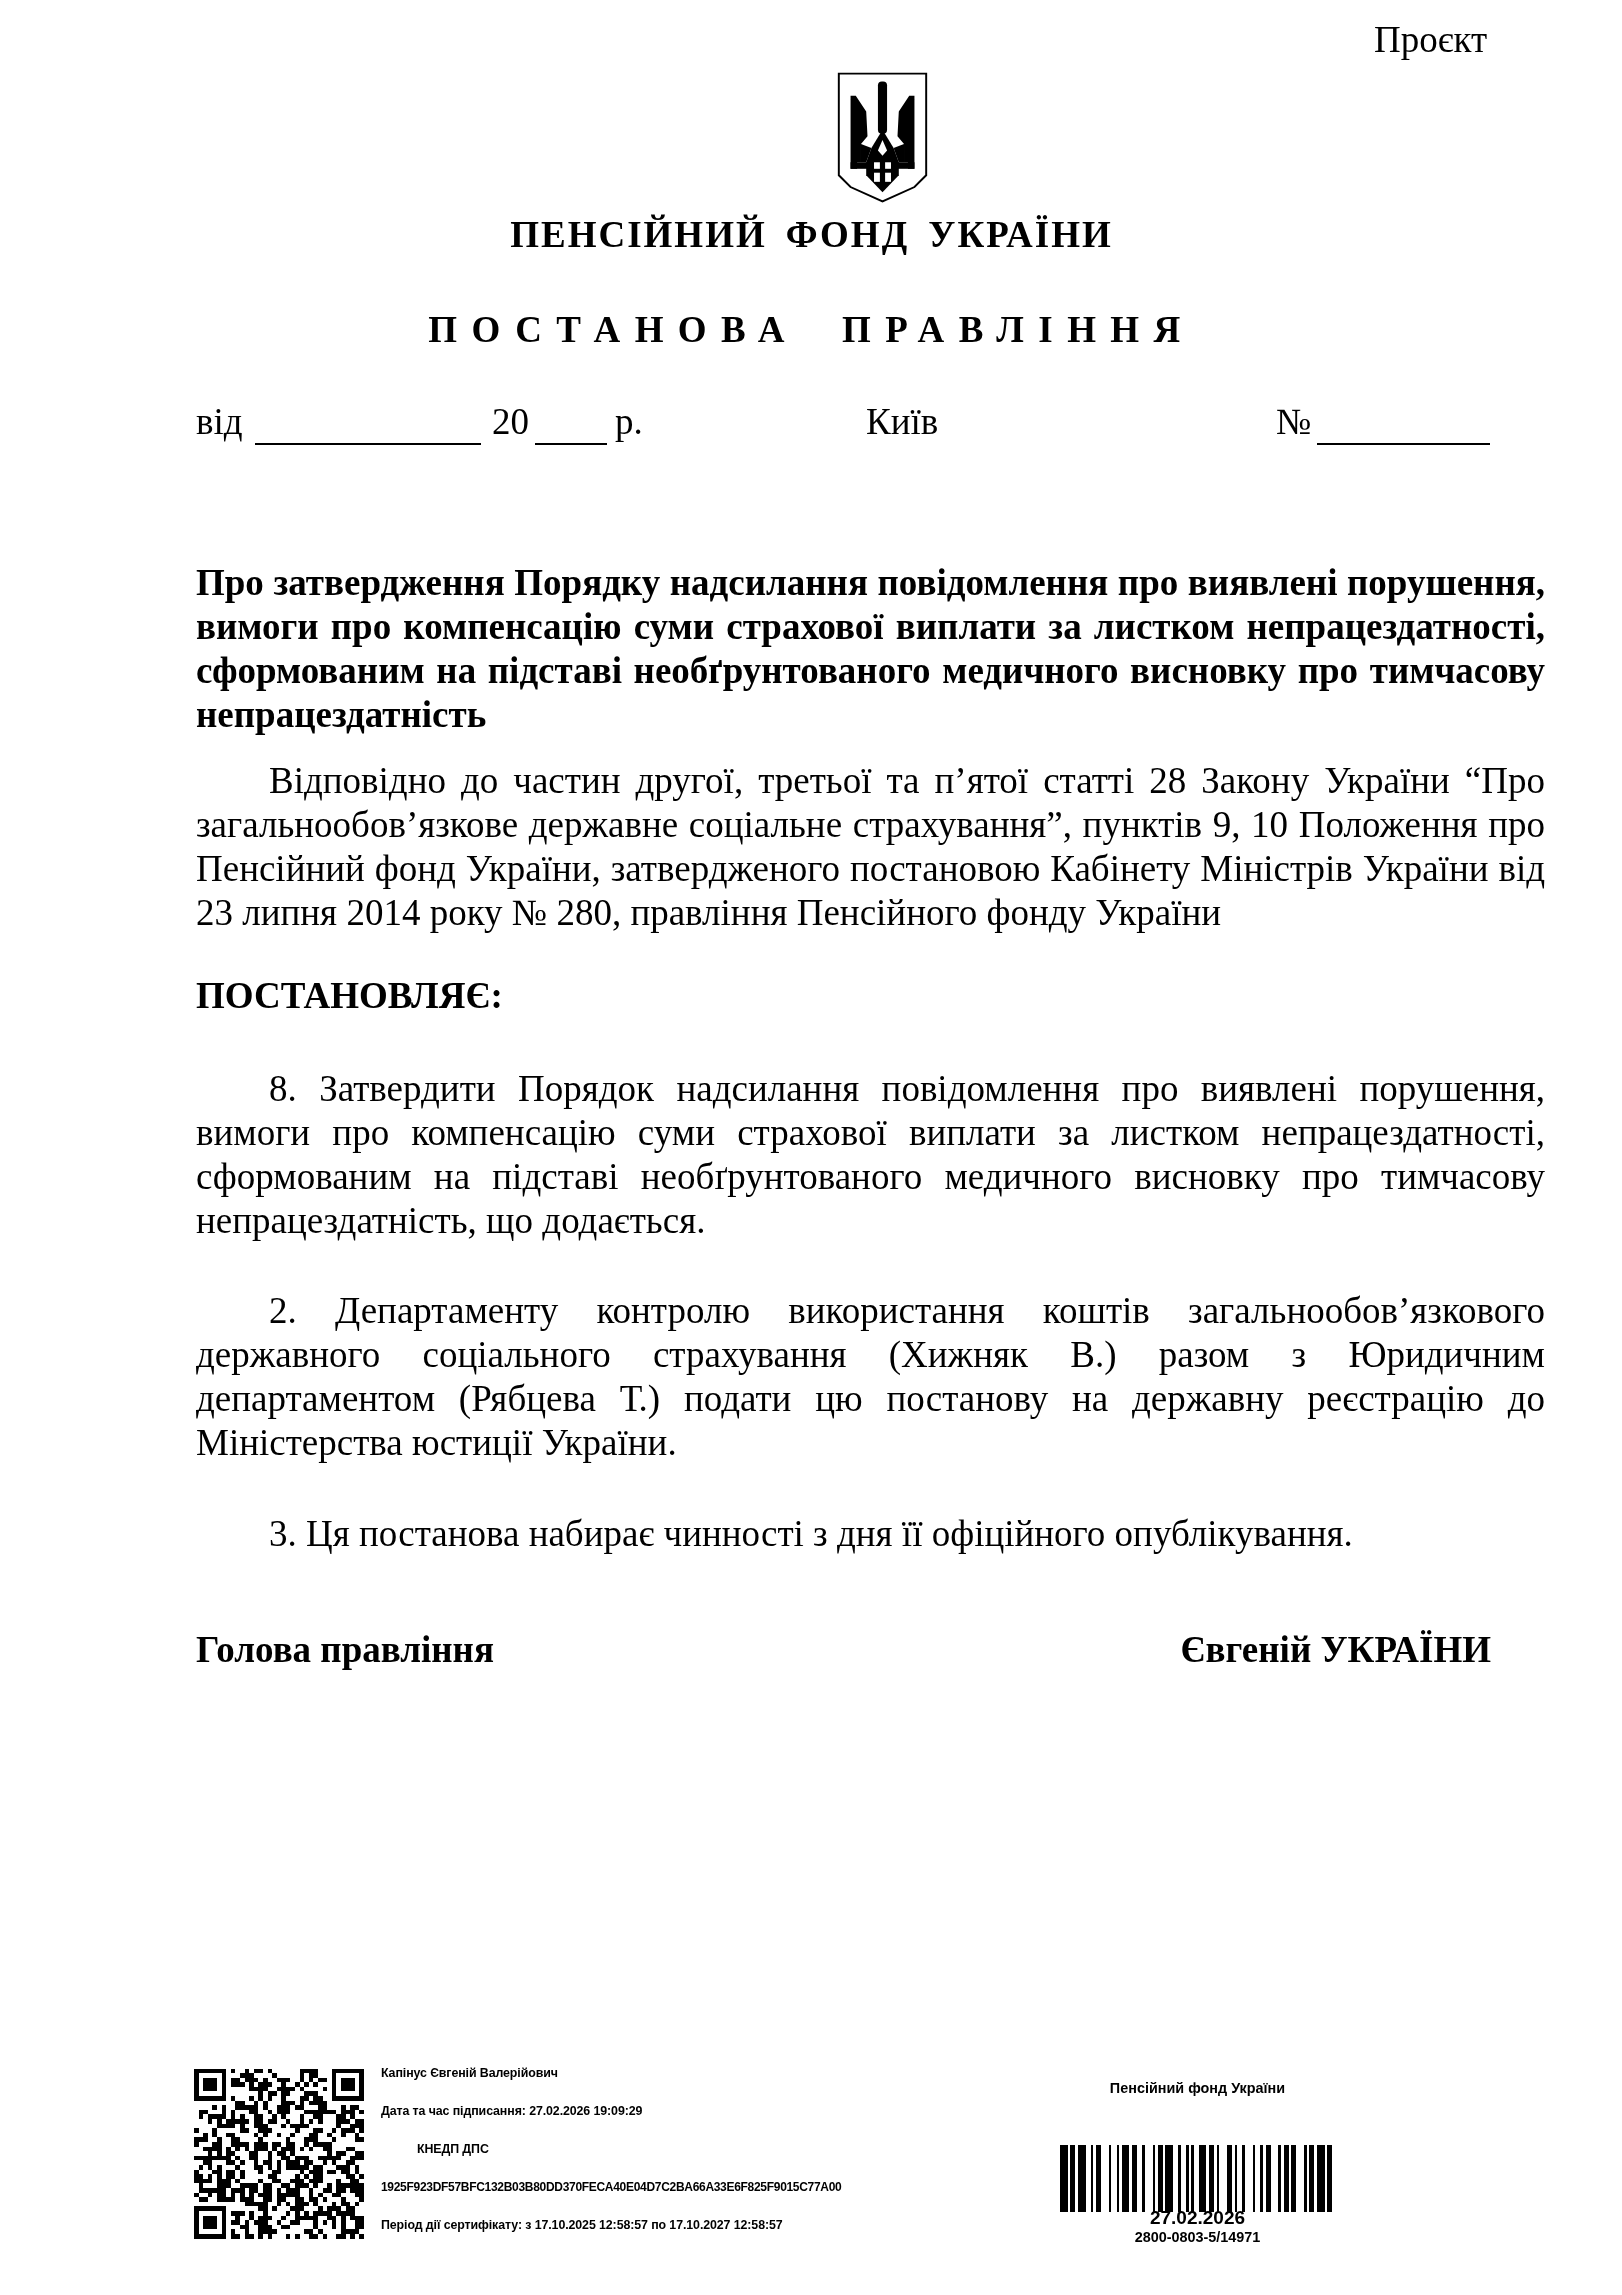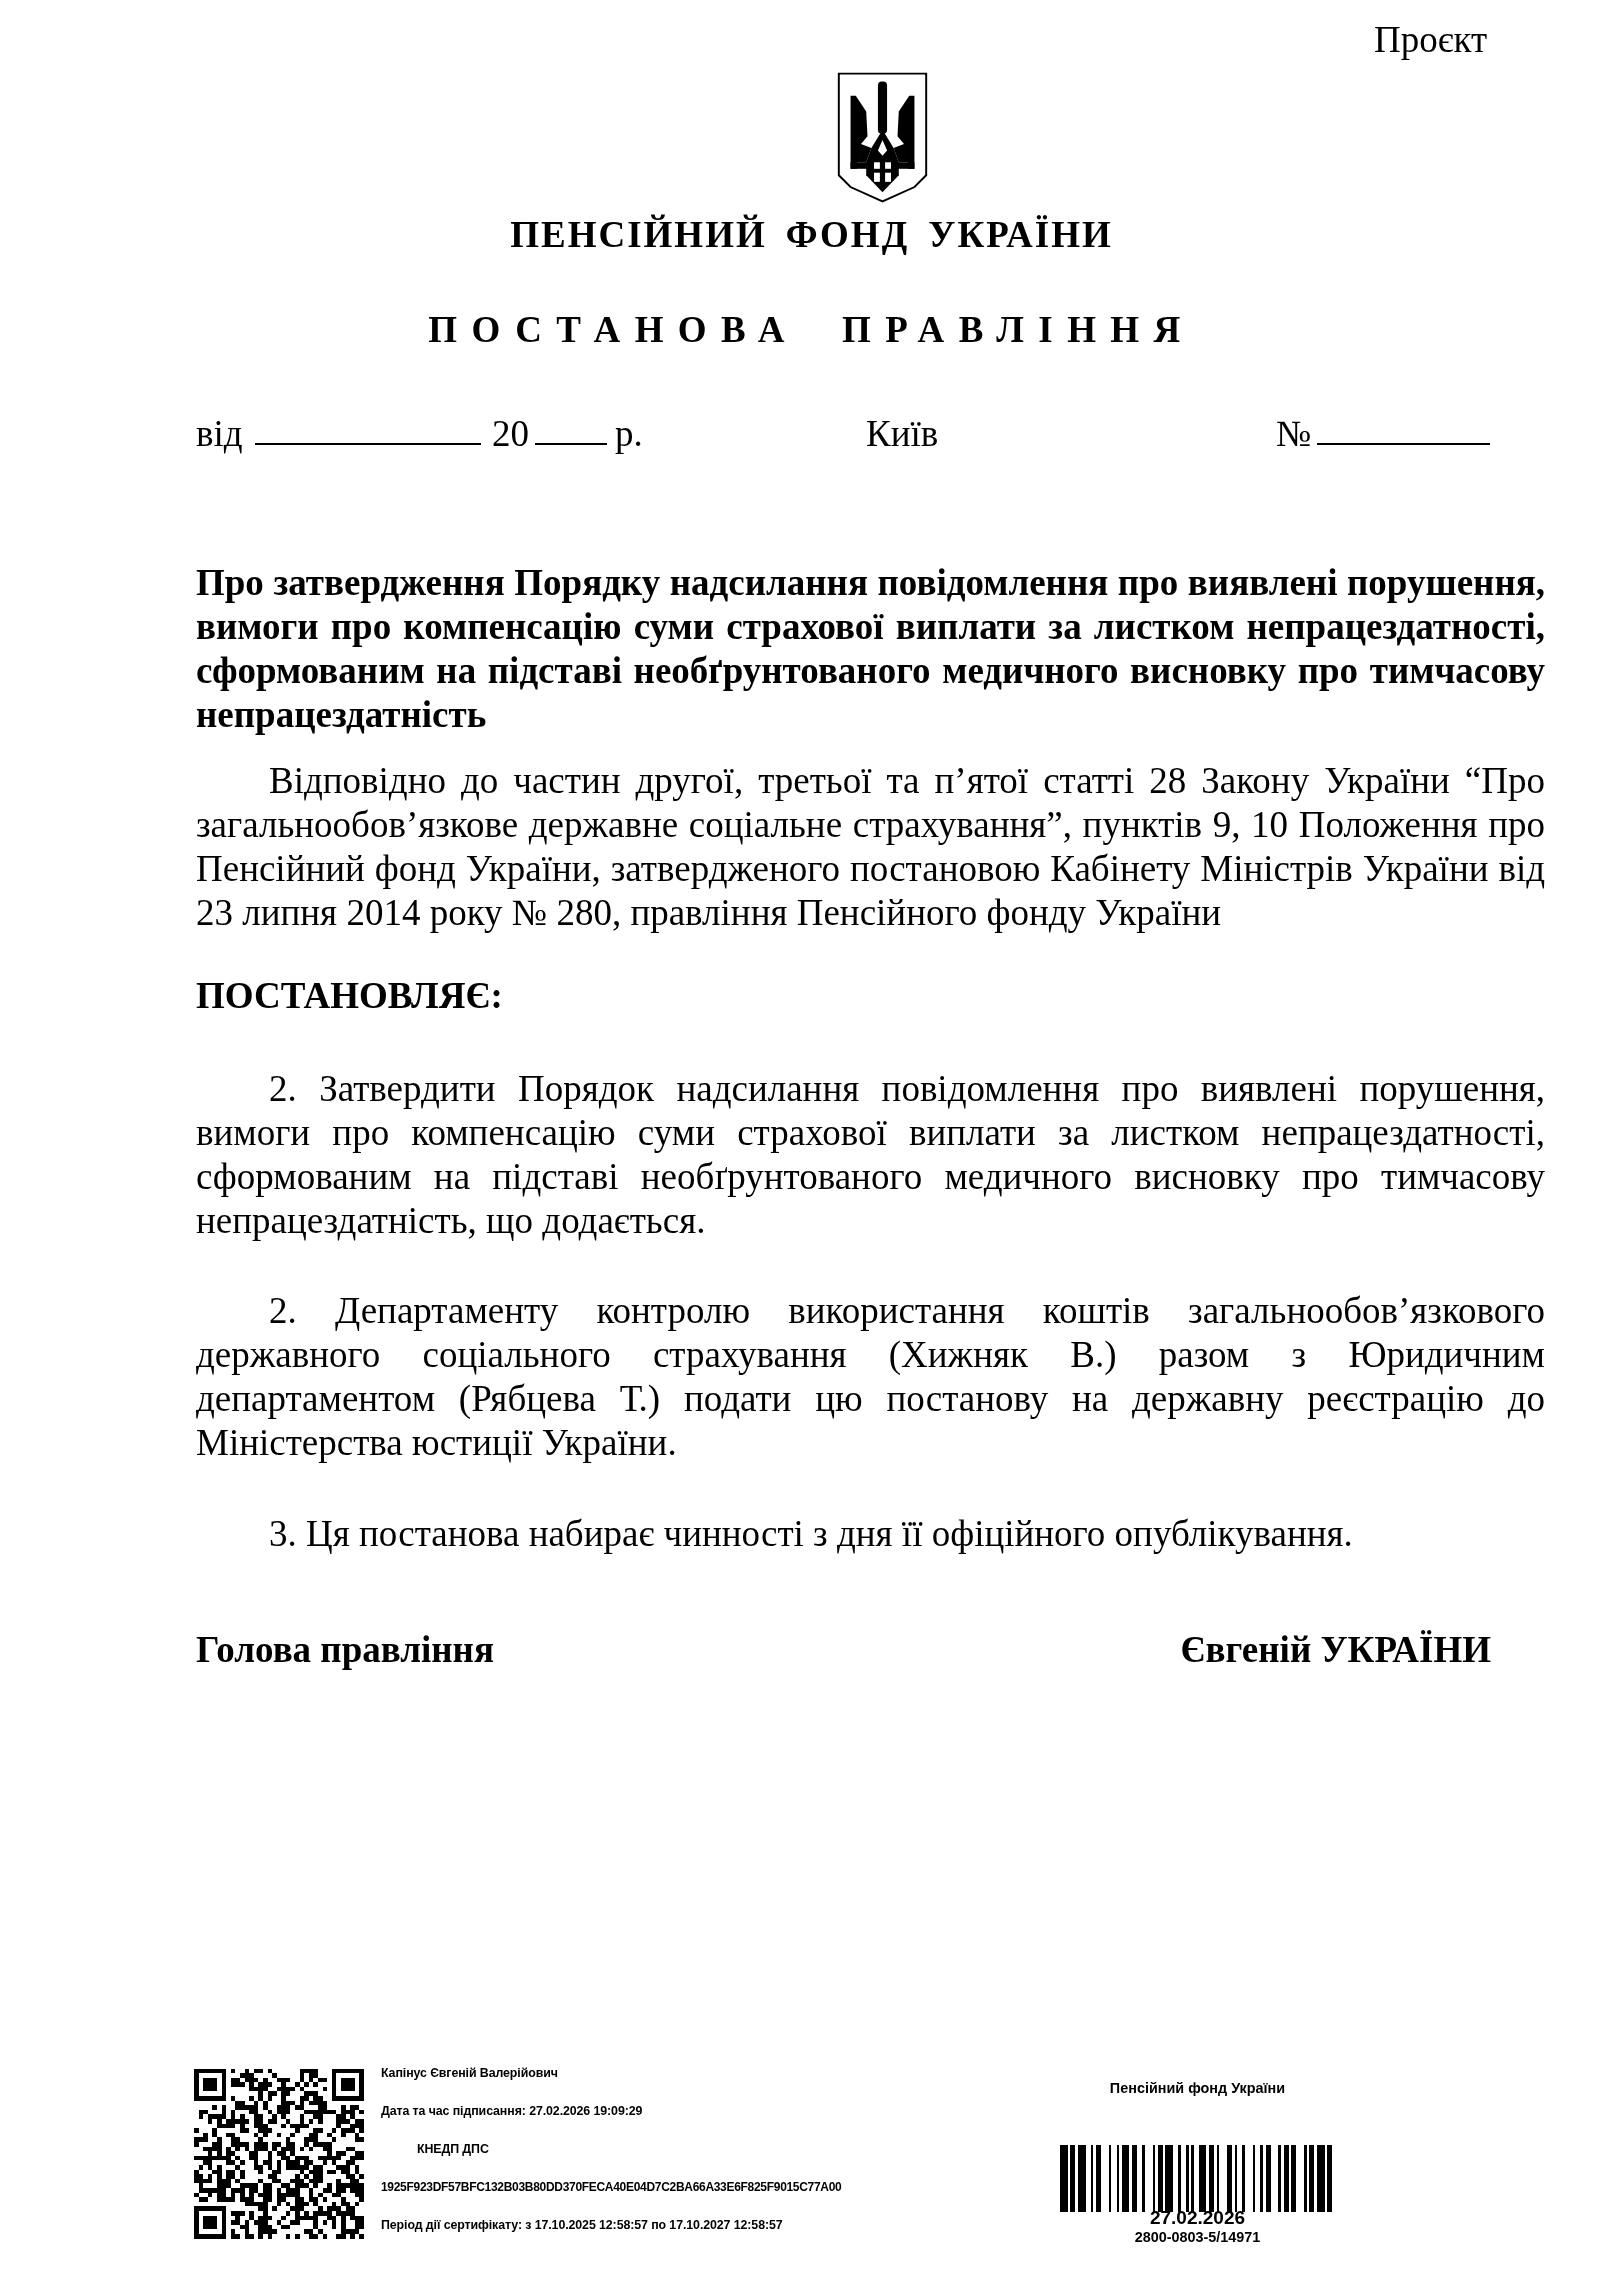--- a/index.html
+++ b/index.html
@@ -11,21 +11,21 @@
   .serif { font-family: "Liberation Serif", "DejaVu Serif", serif; }
   .sans { font-family: "Liberation Sans", "DejaVu Sans", sans-serif; }
 
   #project-label { left: 1374px; top: 18.3px; width: 183px; text-align: left; font-size: 37px; }
 
   #coat-of-arms { left: 836px; top: 71px; width: 93px; height: 133px; }
 
   #org-title { left: 0; width: 1623px; top: 213px; text-align: center; font-size: 37px; font-weight: bold; letter-spacing: 2px; word-spacing: 7.9px; }
   #doc-type { left: 0; width: 1623px; top: 308px; text-align: center; font-size: 37px; font-weight: bold; letter-spacing: 14.4px; word-spacing: 19.6px; }
 
-  .meta-line { top: 400px; font-size: 37px; margin-top: 12px; }
+  .meta-line { top: 400px; font-size: 37px; }
   #date-prefix { left: 196px; }
   #date-blank { left: 255px; top: 400px; width: 226px; height: 43px; border-bottom: 2px solid #000; }
   #year-prefix { left: 492px; }
   #year-blank { left: 535px; top: 400px; width: 72px; height: 43px; border-bottom: 2px solid #000; }
   #year-suffix { left: 615px; }
   #city { left: 866px; }
   #number-sign { left: 1276px; }
   #number-blank { left: 1317px; top: 400px; width: 173px; height: 43px; border-bottom: 2px solid #000; }
 
   .block { left: 196px; width: 1349px; font-size: 37px; line-height: 44px; text-align: justify; }
@@ -84,21 +84,21 @@
 <div class="abs serif meta-line" id="year-prefix">20</div>
 <div class="abs" id="year-blank"></div>
 <div class="abs serif meta-line" id="year-suffix">р.</div>
 <div class="abs serif meta-line" id="city">Київ</div>
 <div class="abs serif meta-line" id="number-sign">№</div>
 <div class="abs" id="number-blank"></div>
 
 <div class="abs serif block" id="subject">Про затвердження Порядку надсилання повідомлення про виявлені порушення, вимоги про компенсацію суми страхової виплати за листком непрацездатності, сформованим на підставі необґрунтованого медичного висновку про тимчасову непрацездатність</div>
 <div class="abs serif block" id="preamble">Відповідно до частин другої, третьої та п’ятої статті 28 Закону України “Про загальнообов’язкове державне соціальне страхування”, пунктів 9, 10 Положення про Пенсійний фонд України, затвердженого постановою Кабінету Міністрів України від 23 липня 2014 року № 280, правління Пенсійного фонду України</div>
 <div class="abs serif block" id="decree-heading">ПОСТАНОВЛЯЄ:</div>
-<div class="abs serif block" id="item-1">2. Затвердити Порядок надсилання повідомлення про виявлені порушення, вимоги про компенсацію суми страхової виплати за листком непрацездатності, сформованим на підставі необґрунтованого медичного висновку про тимчасову непрацездатність, що додається.</div>
+<div class="abs serif block" id="item-1">8. Затвердити Порядок надсилання повідомлення про виявлені порушення, вимоги про компенсацію суми страхової виплати за листком непрацездатності, сформованим на підставі необґрунтованого медичного висновку про тимчасову непрацездатність, що додається.</div>
 <div class="abs serif block" id="item-2">2. Департаменту контролю використання коштів загальнообов’язкового державного соціального страхування (Хижняк В.) разом з Юридичним департаментом (Рябцева Т.) подати цю постанову на державну реєстрацію до Міністерства юстиції України.</div>
 <div class="abs serif block" id="item-3">3. Ця постанова набирає чинності з дня її офіційного опублікування.</div>
 
 <div class="abs serif" id="signer-position">Голова правління</div>
 <div class="abs serif" id="signer-name">Євгеній УКРАЇНИ</div>
 
 <svg class="abs" id="qr-code" viewBox="0 0 37 37" shape-rendering="crispEdges">
     <path d="M8 0h1v1h-1zM11 0h1v1h-1zM13 0h1v1h-1zM14 0h1v1h-1zM16 0h1v1h-1zM23 0h1v1h-1zM24 0h1v1h-1zM25 0h1v1h-1zM26 0h1v1h-1zM10 1h1v1h-1zM11 1h1v1h-1zM12 1h1v1h-1zM17 1h1v1h-1zM23 1h1v1h-1zM25 1h1v1h-1zM26 1h1v1h-1zM8 2h1v1h-1zM9 2h1v1h-1zM11 2h1v1h-1zM12 2h1v1h-1zM13 2h1v1h-1zM15 2h1v1h-1zM18 2h1v1h-1zM19 2h1v1h-1zM20 2h1v1h-1zM23 2h1v1h-1zM25 2h1v1h-1zM27 2h1v1h-1zM28 2h1v1h-1zM8 3h1v1h-1zM9 3h1v1h-1zM10 3h1v1h-1zM12 3h1v1h-1zM14 3h1v1h-1zM15 3h1v1h-1zM16 3h1v1h-1zM19 3h1v1h-1zM22 3h1v1h-1zM24 3h1v1h-1zM26 3h1v1h-1zM12 4h1v1h-1zM13 4h1v1h-1zM14 4h1v1h-1zM15 4h1v1h-1zM18 4h1v1h-1zM19 4h1v1h-1zM20 4h1v1h-1zM21 4h1v1h-1zM23 4h1v1h-1zM28 4h1v1h-1zM14 5h1v1h-1zM16 5h1v1h-1zM17 5h1v1h-1zM19 5h1v1h-1zM20 5h1v1h-1zM24 5h1v1h-1zM25 5h1v1h-1zM26 5h1v1h-1zM8 6h1v1h-1zM12 6h1v1h-1zM14 6h1v1h-1zM16 6h1v1h-1zM19 6h1v1h-1zM23 6h1v1h-1zM24 6h1v1h-1zM26 6h1v1h-1zM27 6h1v1h-1zM9 7h1v1h-1zM10 7h1v1h-1zM13 7h1v1h-1zM15 7h1v1h-1zM19 7h1v1h-1zM20 7h1v1h-1zM21 7h1v1h-1zM23 7h1v1h-1zM25 7h1v1h-1zM26 7h1v1h-1zM27 7h1v1h-1zM28 7h1v1h-1zM4 8h1v1h-1zM6 8h1v1h-1zM9 8h1v1h-1zM10 8h1v1h-1zM11 8h1v1h-1zM12 8h1v1h-1zM13 8h1v1h-1zM15 8h1v1h-1zM18 8h1v1h-1zM19 8h1v1h-1zM20 8h1v1h-1zM22 8h1v1h-1zM23 8h1v1h-1zM27 8h1v1h-1zM28 8h1v1h-1zM32 8h1v1h-1zM34 8h1v1h-1zM35 8h1v1h-1zM1 9h1v1h-1zM2 9h1v1h-1zM6 9h1v1h-1zM8 9h1v1h-1zM12 9h1v1h-1zM13 9h1v1h-1zM16 9h1v1h-1zM18 9h1v1h-1zM19 9h1v1h-1zM20 9h1v1h-1zM24 9h1v1h-1zM25 9h1v1h-1zM26 9h1v1h-1zM27 9h1v1h-1zM28 9h1v1h-1zM29 9h1v1h-1zM30 9h1v1h-1zM32 9h1v1h-1zM33 9h1v1h-1zM34 9h1v1h-1zM36 9h1v1h-1zM1 10h1v1h-1zM3 10h1v1h-1zM4 10h1v1h-1zM5 10h1v1h-1zM6 10h1v1h-1zM8 10h1v1h-1zM10 10h1v1h-1zM13 10h1v1h-1zM14 10h1v1h-1zM17 10h1v1h-1zM19 10h1v1h-1zM23 10h1v1h-1zM26 10h1v1h-1zM27 10h1v1h-1zM31 10h1v1h-1zM32 10h1v1h-1zM34 10h1v1h-1zM3 11h1v1h-1zM5 11h1v1h-1zM7 11h1v1h-1zM8 11h1v1h-1zM9 11h1v1h-1zM10 11h1v1h-1zM11 11h1v1h-1zM13 11h1v1h-1zM14 11h1v1h-1zM16 11h1v1h-1zM17 11h1v1h-1zM20 11h1v1h-1zM23 11h1v1h-1zM25 11h1v1h-1zM27 11h1v1h-1zM31 11h1v1h-1zM32 11h1v1h-1zM33 11h1v1h-1zM35 11h1v1h-1zM36 11h1v1h-1zM5 12h1v1h-1zM6 12h1v1h-1zM7 12h1v1h-1zM8 12h1v1h-1zM10 12h1v1h-1zM13 12h1v1h-1zM14 12h1v1h-1zM15 12h1v1h-1zM19 12h1v1h-1zM21 12h1v1h-1zM22 12h1v1h-1zM23 12h1v1h-1zM24 12h1v1h-1zM31 12h1v1h-1zM34 12h1v1h-1zM35 12h1v1h-1zM36 12h1v1h-1zM0 13h1v1h-1zM4 13h1v1h-1zM10 13h1v1h-1zM11 13h1v1h-1zM14 13h1v1h-1zM15 13h1v1h-1zM16 13h1v1h-1zM22 13h1v1h-1zM26 13h1v1h-1zM27 13h1v1h-1zM30 13h1v1h-1zM32 13h1v1h-1zM33 13h1v1h-1zM34 13h1v1h-1zM36 13h1v1h-1zM2 14h1v1h-1zM4 14h1v1h-1zM7 14h1v1h-1zM8 14h1v1h-1zM13 14h1v1h-1zM15 14h1v1h-1zM18 14h1v1h-1zM21 14h1v1h-1zM25 14h1v1h-1zM26 14h1v1h-1zM29 14h1v1h-1zM32 14h1v1h-1zM35 14h1v1h-1zM0 15h1v1h-1zM1 15h1v1h-1zM2 15h1v1h-1zM5 15h1v1h-1zM8 15h1v1h-1zM9 15h1v1h-1zM14 15h1v1h-1zM20 15h1v1h-1zM24 15h1v1h-1zM25 15h1v1h-1zM26 15h1v1h-1zM30 15h1v1h-1zM35 15h1v1h-1zM36 15h1v1h-1zM0 16h1v1h-1zM4 16h1v1h-1zM5 16h1v1h-1zM8 16h1v1h-1zM9 16h1v1h-1zM10 16h1v1h-1zM11 16h1v1h-1zM13 16h1v1h-1zM14 16h1v1h-1zM15 16h1v1h-1zM17 16h1v1h-1zM18 16h1v1h-1zM20 16h1v1h-1zM21 16h1v1h-1zM24 16h1v1h-1zM26 16h1v1h-1zM27 16h1v1h-1zM28 16h1v1h-1zM29 16h1v1h-1zM2 17h1v1h-1zM3 17h1v1h-1zM4 17h1v1h-1zM5 17h1v1h-1zM7 17h1v1h-1zM9 17h1v1h-1zM11 17h1v1h-1zM13 17h1v1h-1zM14 17h1v1h-1zM15 17h1v1h-1zM17 17h1v1h-1zM19 17h1v1h-1zM20 17h1v1h-1zM21 17h1v1h-1zM23 17h1v1h-1zM25 17h1v1h-1zM28 17h1v1h-1zM29 17h1v1h-1zM33 17h1v1h-1zM34 17h1v1h-1zM3 18h1v1h-1zM5 18h1v1h-1zM7 18h1v1h-1zM8 18h1v1h-1zM12 18h1v1h-1zM13 18h1v1h-1zM16 18h1v1h-1zM18 18h1v1h-1zM19 18h1v1h-1zM21 18h1v1h-1zM29 18h1v1h-1zM31 18h1v1h-1zM32 18h1v1h-1zM35 18h1v1h-1zM36 18h1v1h-1zM0 19h1v1h-1zM1 19h1v1h-1zM2 19h1v1h-1zM3 19h1v1h-1zM4 19h1v1h-1zM5 19h1v1h-1zM6 19h1v1h-1zM7 19h1v1h-1zM9 19h1v1h-1zM12 19h1v1h-1zM13 19h1v1h-1zM16 19h1v1h-1zM19 19h1v1h-1zM20 19h1v1h-1zM22 19h1v1h-1zM23 19h1v1h-1zM24 19h1v1h-1zM27 19h1v1h-1zM28 19h1v1h-1zM29 19h1v1h-1zM30 19h1v1h-1zM31 19h1v1h-1zM34 19h1v1h-1zM35 19h1v1h-1zM36 19h1v1h-1zM2 20h1v1h-1zM3 20h1v1h-1zM7 20h1v1h-1zM8 20h1v1h-1zM10 20h1v1h-1zM13 20h1v1h-1zM15 20h1v1h-1zM16 20h1v1h-1zM18 20h1v1h-1zM20 20h1v1h-1zM21 20h1v1h-1zM22 20h1v1h-1zM24 20h1v1h-1zM25 20h1v1h-1zM28 20h1v1h-1zM30 20h1v1h-1zM33 20h1v1h-1zM34 20h1v1h-1zM1 21h1v1h-1zM3 21h1v1h-1zM5 21h1v1h-1zM9 21h1v1h-1zM13 21h1v1h-1zM14 21h1v1h-1zM16 21h1v1h-1zM18 21h1v1h-1zM20 21h1v1h-1zM21 21h1v1h-1zM22 21h1v1h-1zM23 21h1v1h-1zM24 21h1v1h-1zM26 21h1v1h-1zM27 21h1v1h-1zM31 21h1v1h-1zM32 21h1v1h-1zM33 21h1v1h-1zM35 21h1v1h-1zM0 22h1v1h-1zM4 22h1v1h-1zM5 22h1v1h-1zM7 22h1v1h-1zM8 22h1v1h-1zM10 22h1v1h-1zM14 22h1v1h-1zM17 22h1v1h-1zM18 22h1v1h-1zM23 22h1v1h-1zM25 22h1v1h-1zM26 22h1v1h-1zM27 22h1v1h-1zM29 22h1v1h-1zM30 22h1v1h-1zM32 22h1v1h-1zM33 22h1v1h-1zM35 22h1v1h-1zM0 23h1v1h-1zM1 23h1v1h-1zM3 23h1v1h-1zM5 23h1v1h-1zM7 23h1v1h-1zM8 23h1v1h-1zM10 23h1v1h-1zM16 23h1v1h-1zM17 23h1v1h-1zM22 23h1v1h-1zM24 23h1v1h-1zM26 23h1v1h-1zM27 23h1v1h-1zM33 23h1v1h-1zM34 23h1v1h-1zM36 23h1v1h-1zM0 24h1v1h-1zM1 24h1v1h-1zM2 24h1v1h-1zM3 24h1v1h-1zM5 24h1v1h-1zM6 24h1v1h-1zM7 24h1v1h-1zM9 24h1v1h-1zM14 24h1v1h-1zM17 24h1v1h-1zM18 24h1v1h-1zM21 24h1v1h-1zM22 24h1v1h-1zM23 24h1v1h-1zM25 24h1v1h-1zM26 24h1v1h-1zM27 24h1v1h-1zM31 24h1v1h-1zM34 24h1v1h-1zM35 24h1v1h-1zM1 25h1v1h-1zM5 25h1v1h-1zM6 25h1v1h-1zM7 25h1v1h-1zM10 25h1v1h-1zM11 25h1v1h-1zM12 25h1v1h-1zM13 25h1v1h-1zM15 25h1v1h-1zM16 25h1v1h-1zM19 25h1v1h-1zM20 25h1v1h-1zM22 25h1v1h-1zM23 25h1v1h-1zM24 25h1v1h-1zM26 25h1v1h-1zM29 25h1v1h-1zM31 25h1v1h-1zM32 25h1v1h-1zM33 25h1v1h-1zM34 25h1v1h-1zM35 25h1v1h-1zM36 25h1v1h-1zM1 26h1v1h-1zM2 26h1v1h-1zM3 26h1v1h-1zM4 26h1v1h-1zM5 26h1v1h-1zM6 26h1v1h-1zM8 26h1v1h-1zM9 26h1v1h-1zM10 26h1v1h-1zM12 26h1v1h-1zM13 26h1v1h-1zM15 26h1v1h-1zM16 26h1v1h-1zM18 26h1v1h-1zM20 26h1v1h-1zM21 26h1v1h-1zM22 26h1v1h-1zM25 26h1v1h-1zM28 26h1v1h-1zM29 26h1v1h-1zM31 26h1v1h-1zM32 26h1v1h-1zM34 26h1v1h-1zM35 26h1v1h-1zM36 26h1v1h-1zM0 27h1v1h-1zM3 27h1v1h-1zM5 27h1v1h-1zM6 27h1v1h-1zM8 27h1v1h-1zM10 27h1v1h-1zM12 27h1v1h-1zM14 27h1v1h-1zM15 27h1v1h-1zM16 27h1v1h-1zM18 27h1v1h-1zM19 27h1v1h-1zM20 27h1v1h-1zM21 27h1v1h-1zM22 27h1v1h-1zM25 27h1v1h-1zM27 27h1v1h-1zM30 27h1v1h-1zM31 27h1v1h-1zM35 27h1v1h-1zM36 27h1v1h-1zM1 28h1v1h-1zM2 28h1v1h-1zM5 28h1v1h-1zM6 28h1v1h-1zM7 28h1v1h-1zM8 28h1v1h-1zM10 28h1v1h-1zM11 28h1v1h-1zM12 28h1v1h-1zM15 28h1v1h-1zM16 28h1v1h-1zM18 28h1v1h-1zM19 28h1v1h-1zM22 28h1v1h-1zM23 28h1v1h-1zM25 28h1v1h-1zM26 28h1v1h-1zM28 28h1v1h-1zM32 28h1v1h-1zM36 28h1v1h-1zM11 29h1v1h-1zM12 29h1v1h-1zM13 29h1v1h-1zM14 29h1v1h-1zM15 29h1v1h-1zM18 29h1v1h-1zM20 29h1v1h-1zM22 29h1v1h-1zM23 29h1v1h-1zM24 29h1v1h-1zM26 29h1v1h-1zM30 29h1v1h-1zM32 29h1v1h-1zM33 29h1v1h-1zM35 29h1v1h-1zM14 30h1v1h-1zM15 30h1v1h-1zM17 30h1v1h-1zM21 30h1v1h-1zM22 30h1v1h-1zM23 30h1v1h-1zM27 30h1v1h-1zM29 30h1v1h-1zM30 30h1v1h-1zM31 30h1v1h-1zM33 30h1v1h-1zM34 30h1v1h-1zM8 31h1v1h-1zM9 31h1v1h-1zM10 31h1v1h-1zM12 31h1v1h-1zM15 31h1v1h-1zM20 31h1v1h-1zM22 31h1v1h-1zM24 31h1v1h-1zM26 31h1v1h-1zM27 31h1v1h-1zM28 31h1v1h-1zM29 31h1v1h-1zM31 31h1v1h-1zM32 31h1v1h-1zM33 31h1v1h-1zM34 31h1v1h-1zM9 32h1v1h-1zM12 32h1v1h-1zM14 32h1v1h-1zM15 32h1v1h-1zM16 32h1v1h-1zM19 32h1v1h-1zM22 32h1v1h-1zM23 32h1v1h-1zM24 32h1v1h-1zM25 32h1v1h-1zM26 32h1v1h-1zM29 32h1v1h-1zM30 32h1v1h-1zM32 32h1v1h-1zM34 32h1v1h-1zM35 32h1v1h-1zM36 32h1v1h-1zM8 33h1v1h-1zM9 33h1v1h-1zM11 33h1v1h-1zM13 33h1v1h-1zM14 33h1v1h-1zM15 33h1v1h-1zM18 33h1v1h-1zM21 33h1v1h-1zM22 33h1v1h-1zM26 33h1v1h-1zM28 33h1v1h-1zM30 33h1v1h-1zM32 33h1v1h-1zM35 33h1v1h-1zM36 33h1v1h-1zM10 34h1v1h-1zM11 34h1v1h-1zM14 34h1v1h-1zM15 34h1v1h-1zM16 34h1v1h-1zM19 34h1v1h-1zM20 34h1v1h-1zM26 34h1v1h-1zM30 34h1v1h-1zM32 34h1v1h-1zM35 34h1v1h-1zM36 34h1v1h-1zM8 35h1v1h-1zM11 35h1v1h-1zM14 35h1v1h-1zM15 35h1v1h-1zM16 35h1v1h-1zM17 35h1v1h-1zM24 35h1v1h-1zM25 35h1v1h-1zM27 35h1v1h-1zM32 35h1v1h-1zM33 35h1v1h-1zM34 35h1v1h-1zM35 35h1v1h-1zM8 36h1v1h-1zM9 36h1v1h-1zM11 36h1v1h-1zM12 36h1v1h-1zM14 36h1v1h-1zM16 36h1v1h-1zM20 36h1v1h-1zM22 36h1v1h-1zM25 36h1v1h-1zM26 36h1v1h-1zM28 36h1v1h-1zM31 36h1v1h-1zM32 36h1v1h-1zM34 36h1v1h-1zM36 36h1v1h-1zM0 0h7v7h-7zM1 1v5h5v-5zM2 2h3v3h-3zM30 0h7v7h-7zM31 1v5h5v-5zM32 2h3v3h-3zM0 30h7v7h-7zM1 31v5h5v-5zM2 32h3v3h-3z" fill="#000" fill-rule="evenodd"></path>
   </svg>
 

